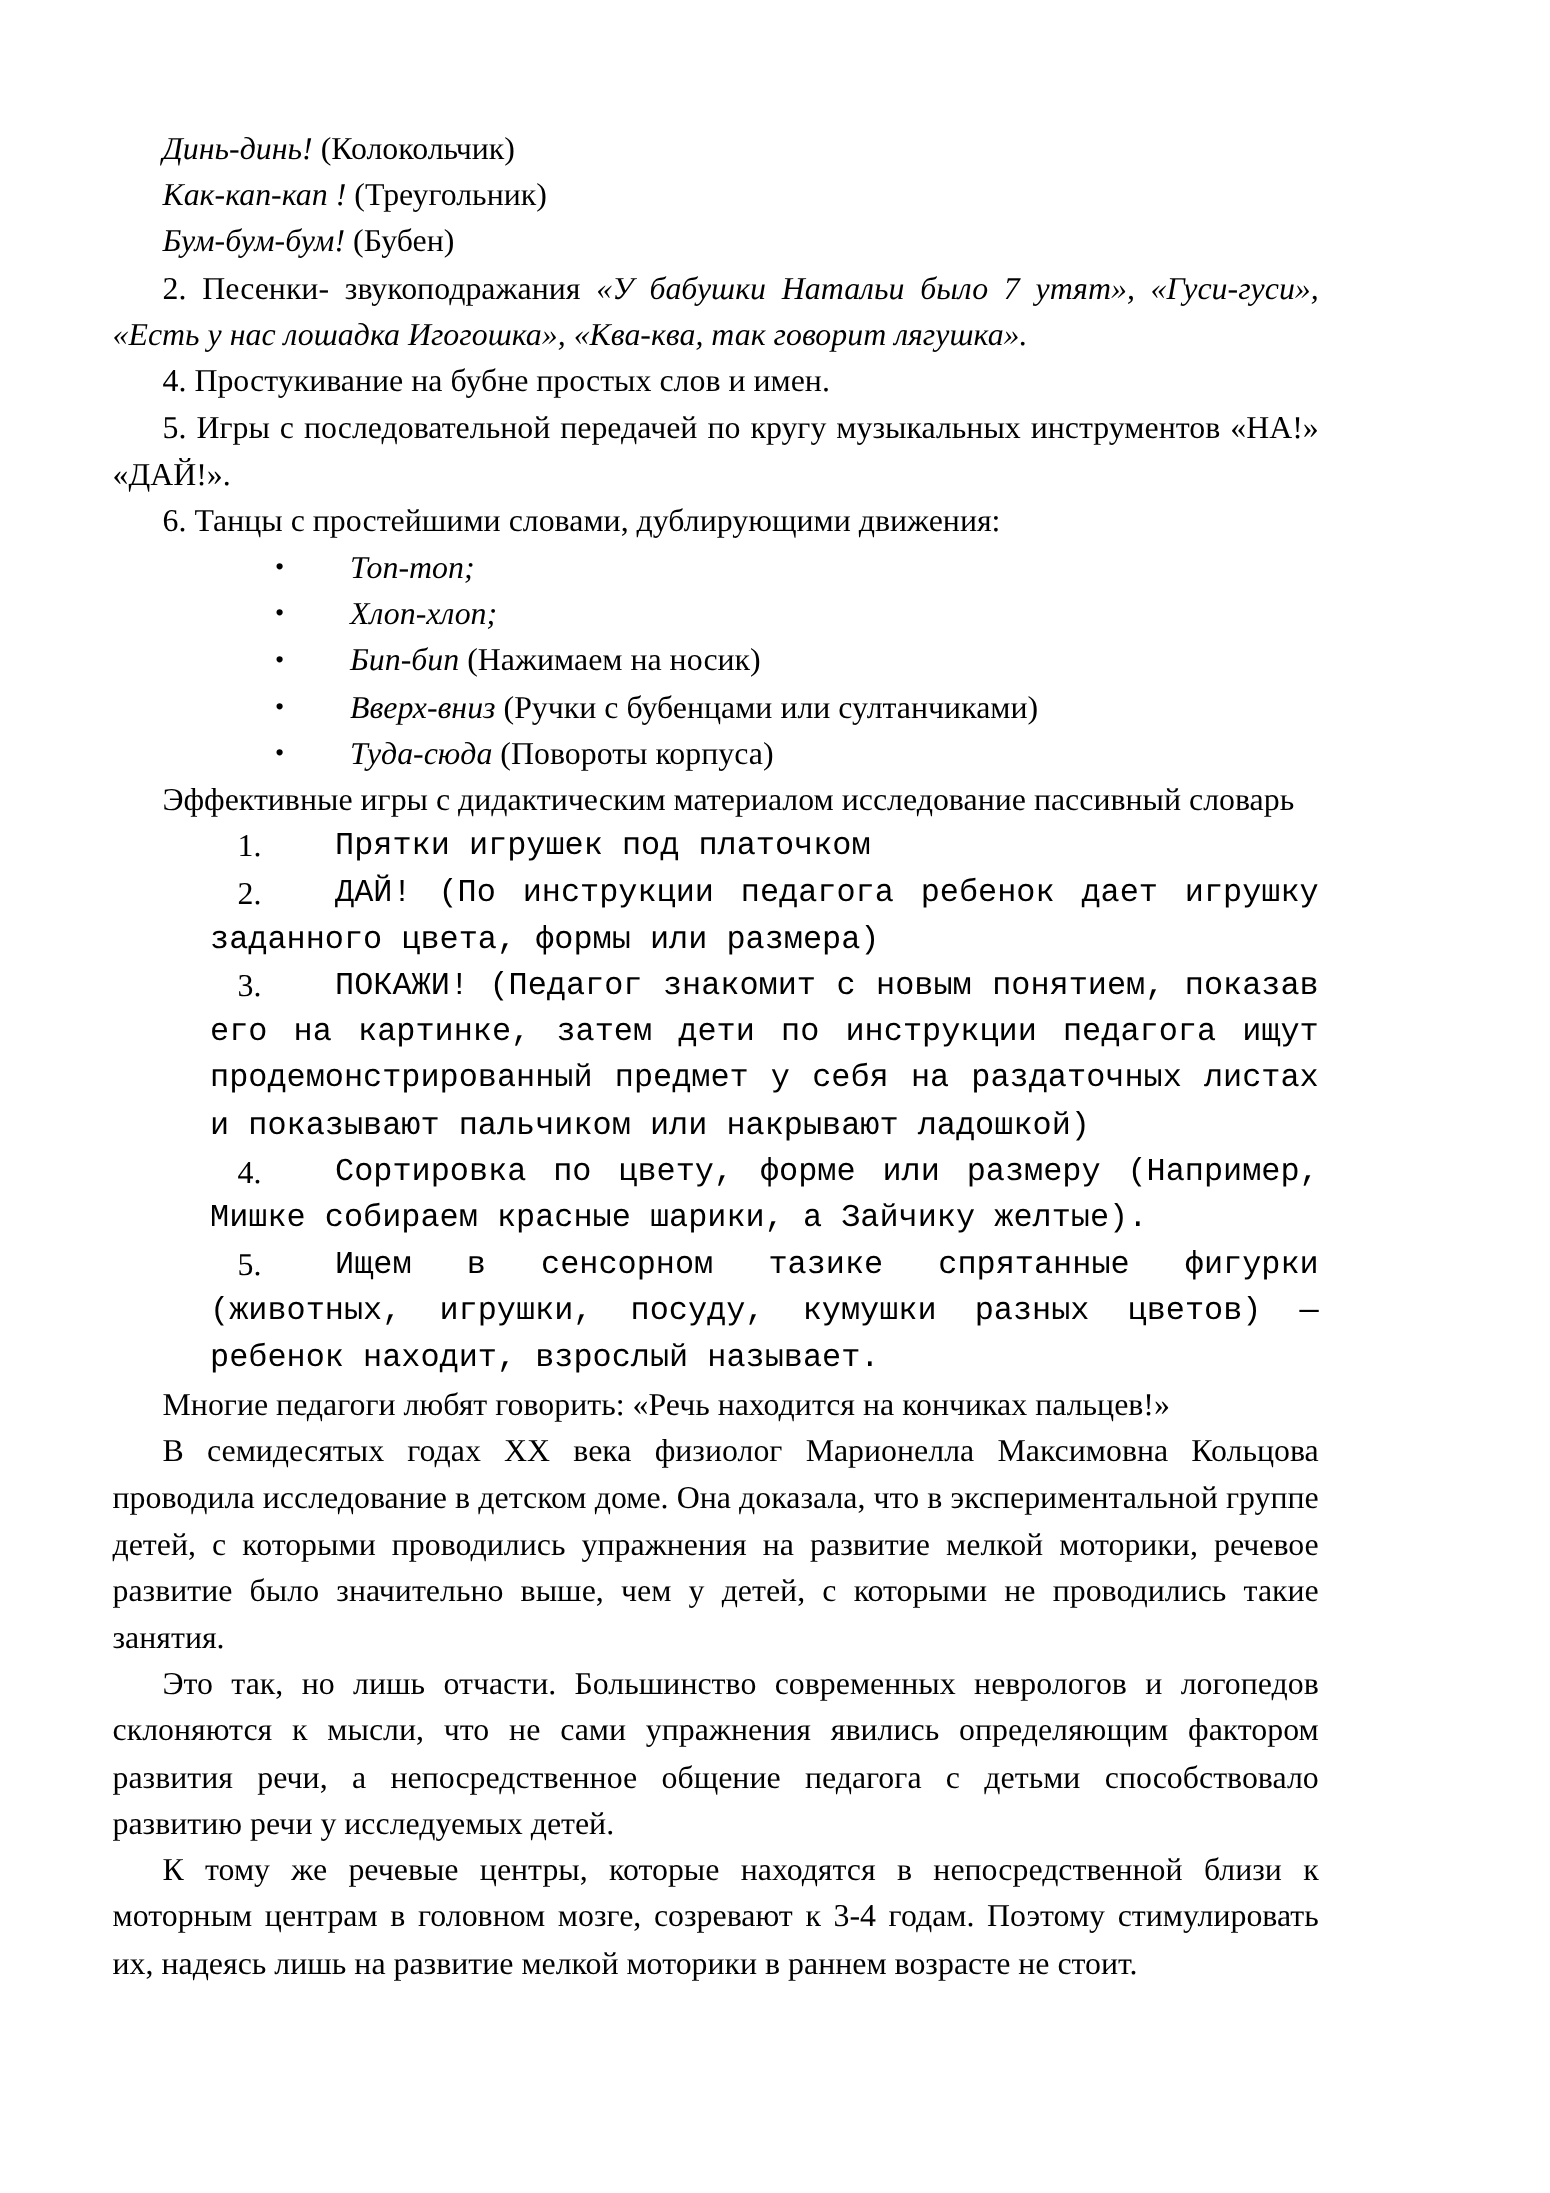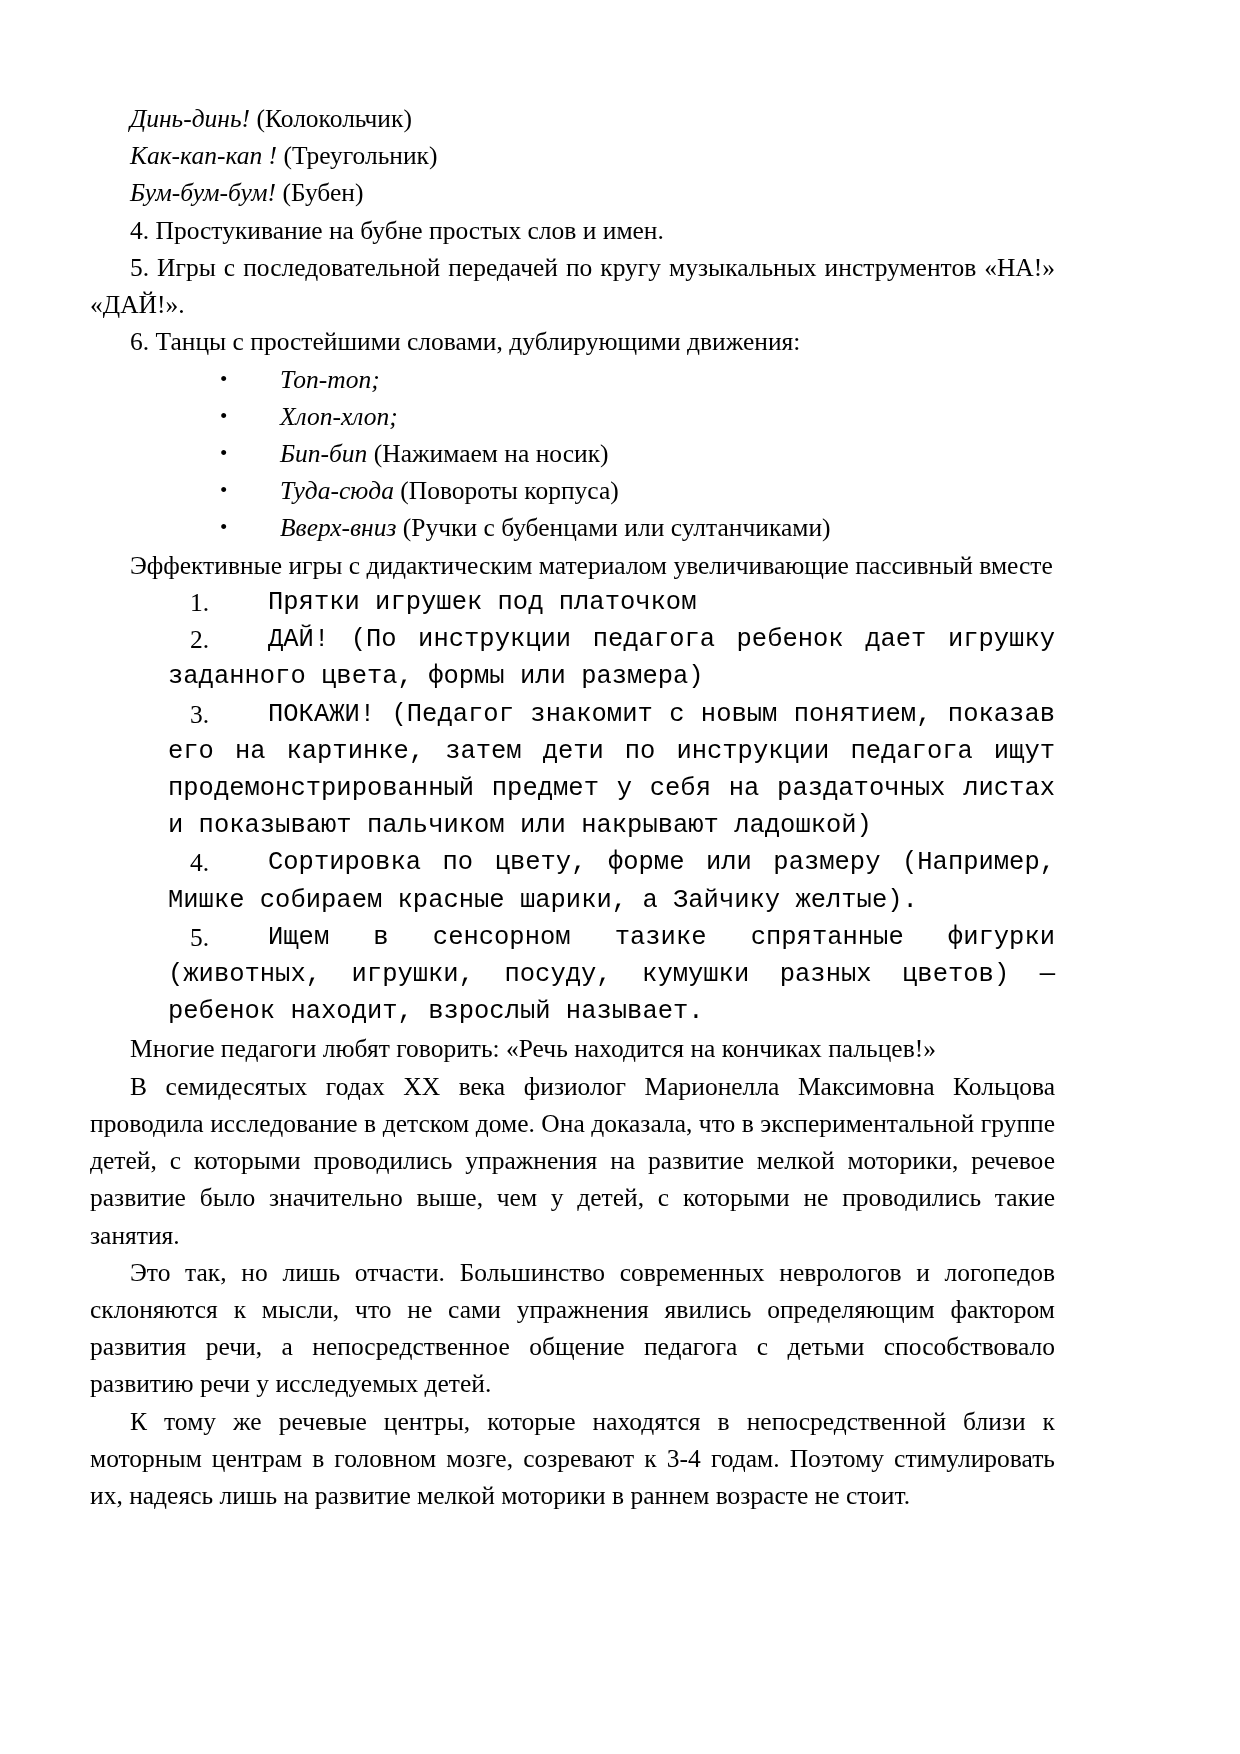--- a/index.html
+++ b/index.html
@@ -111,37 +111,38 @@
     <div class="line-plain">
       <i class="ital">Динь-динь!</i><span> (Колокольчик)</span>
     </div>
     <div class="line-plain">
       <i class="ital">Как-кап-кап !</i><span> (Треугольник)</span>
     </div>
     <div class="line-plain">
       <i class="ital">Бум-бум-бум!</i><span> (Бубен)</span>
     </div>
 
+    <p class="para"><span>2.</span><span> Песенки- звукоподражания </span><i class="ital">«У бабушки Натальи было 7 утят», «Гуси-гуси», «Есть у нас лошадка Игогошка», «Ква-ква, так говорит лягушка».</i></p>
 
 
     <p class="para-left"><span>4.</span><span> Простукивание на бубне простых слов и имен.</span></p>
 
     <p class="para"><span>5.</span><span> Игры с последовательной передачей по кругу музыкальных инструментов «НА!» «ДАЙ!».</span></p>
 
     <p class="para-left"><span>6.</span><span> Танцы с простейшими словами, дублирующими движения:</span></p>
 
     <ul class="bullets">
       <li><i class="ital">Топ-топ;</i><span></span></li>
       <li><i class="ital">Хлоп-хлоп;</i><span></span></li>
       <li><i class="ital">Бип-бип</i><span> (Нажимаем на носик)</span></li>
+      <li><i class="ital">Вверх-вниз</i><span> (Ручки с бубенцами или султанчиками)</span></li>
       <li><i class="ital">Туда-сюда</i><span> (Повороты корпуса)</span></li>
-      <li><i class="ital">Вверх-вниз</i><span> (Ручки с бубенцами или султанчиками)</span></li>
     </ul>
 
-    <p class="para">Эффективные игры с дидактическим материалом увеличивающие пассивный вместе</p>
+    <p class="para">Эффективные игры с дидактическим материалом исследование пассивный словарь</p>
 
     <ol class="numbers">
       <li class="hang">
         <span class="num">1.</span>
         <span class="item-text">Прятки игрушек под платочком</span>
       </li>
       <li class="hang">
         <span class="num">2.</span>
         <span class="item-text">ДАЙ! (По инструкции педагога ребенок дает игрушку заданного цвета, формы или размера)</span>
       </li>

